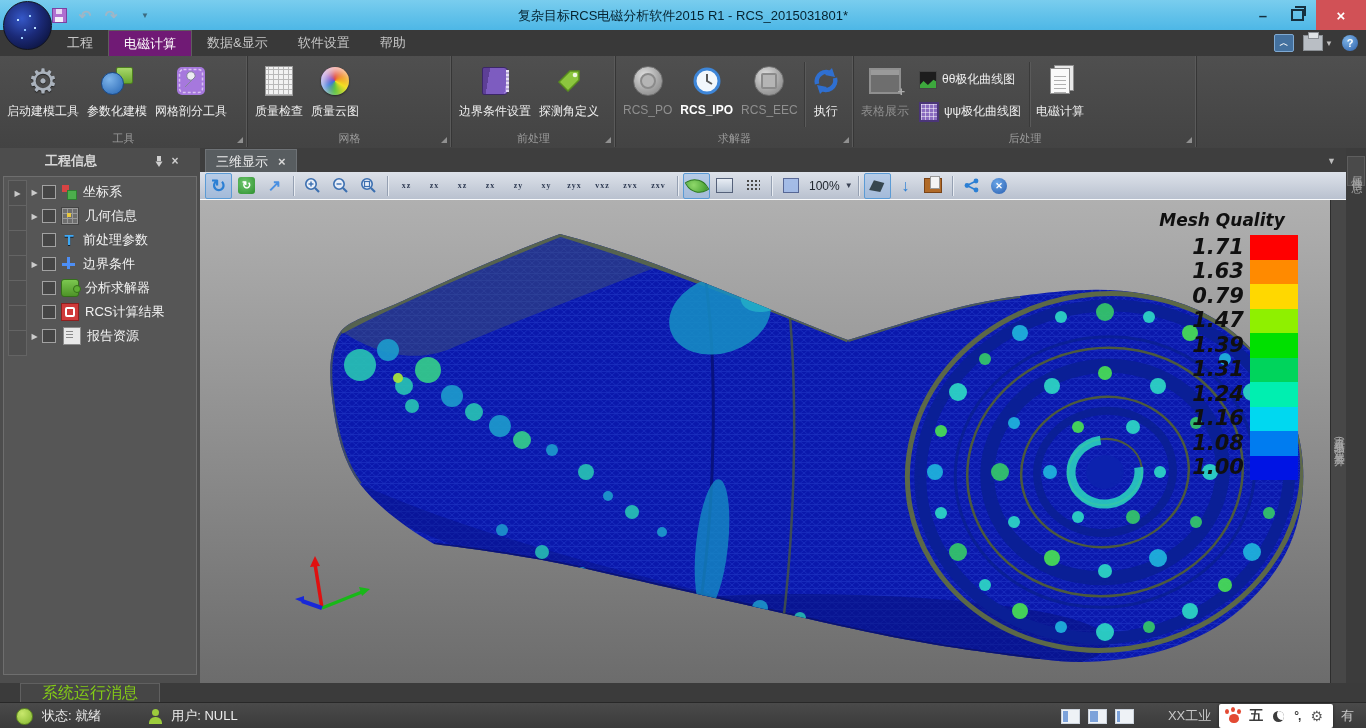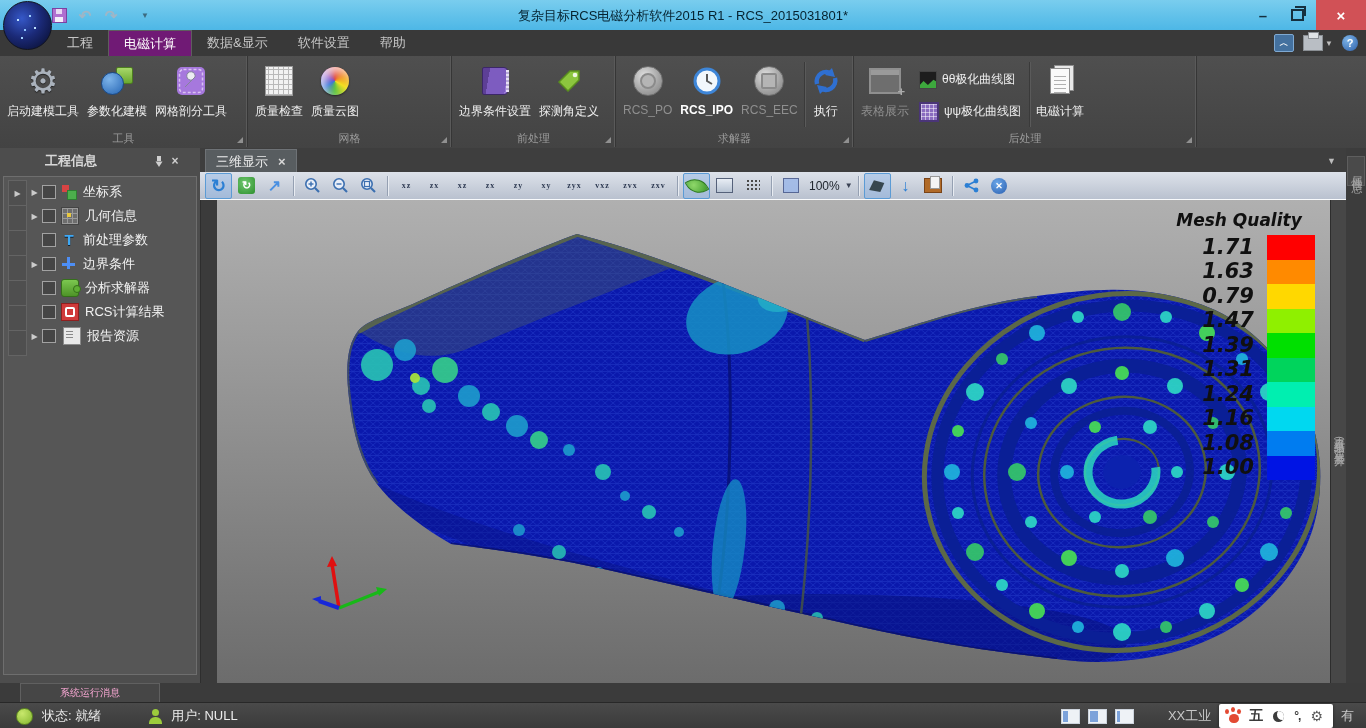--- a/index.html
+++ b/index.html
@@ -130,36 +130,36 @@
   .pts{width:14px;height:13px;background-image:radial-gradient(#4a4a4a 1px,transparent 1.2px);background-size:4px 4px;}
   .transp{width:14px;height:13px;background:#9db8e8;border:1px solid #44568a;opacity:.85;}
   .zoomtxt{font-size:12px;color:#20262e;padding:0 4px;}
   .seldark{width:16px;height:13px;background:#37474f;clip-path:polygon(0 85%,30% 10%,95% 30%,70% 100%);}
   .down-glyph{font-size:16px;font-weight:bold;color:#2b7fd4;line-height:1;}
   .fold{width:16px;height:13px;background:#b06a28;border:1px solid #7a4418;position:relative;}
   .fold::after{content:"";position:absolute;right:1px;top:-3px;width:8px;height:11px;background:#f4f4f4;border:1px solid #999;}
   .closex{width:16px;height:16px;border-radius:50%;background:radial-gradient(circle at 38% 32%,#6aa6e8,#2a5fb0);color:#fff;font-size:9px;font-weight:bold;display:flex;align-items:center;justify-content:center;}
 
   
-  .viewport{position:absolute;left:200px;top:200px;width:1130px;height:483px;background:linear-gradient(#b0b0b0,#6c6c6c);overflow:hidden;margin-left:17px;}
+  .viewport{position:absolute;left:200px;top:200px;width:1130px;height:483px;background:linear-gradient(#b0b0b0,#6c6c6c);overflow:hidden;}
   .legend{position:absolute;right:32px;top:10px;width:152px;}
   .leg-title{font-family:"DejaVu Sans",sans-serif;font-style:italic;font-weight:bold;font-size:17px;color:#101010;text-align:center;margin-bottom:5px;}
   .leg-row{display:flex;align-items:center;height:24.5px;}
-  .leg-val{flex:1;text-align:right;font-family:"DejaVu Sans",sans-serif;font-style:italic;font-weight:bold;font-size:21px;color:#101010;padding-right:13px;line-height:1;}
+  .leg-val{flex:1;text-align:right;font-family:"DejaVu Sans",sans-serif;font-style:italic;font-weight:bold;font-size:21px;color:#101010;padding-right:6px;line-height:1;}
   .leg-color{width:48px;height:24.5px;}
   .lc0{background:#ff0000;} .lc1{background:#ff8a00;} .lc2{background:#ffd800;} .lc3{background:#8ff000;} .lc4{background:#00e000;}
   .lc5{background:#00d45c;} .lc6{background:#00efb0;} .lc7{background:#00d8f0;} .lc8{background:#007cf0;} .lc9{background:#0014e4;}
 
   .rstrip{position:absolute;left:1330px;top:200px;width:16px;height:483px;background:#474747;border-left:1px solid #2d2d2d;display:flex;align-items:center;justify-content:center;}
   .rstrip span{writing-mode:vertical-rl;font-size:11px;color:#a8a8a8;letter-spacing:2px;}
   .rightcol{position:absolute;left:1346px;top:148px;width:20px;height:535px;background:#3c3c3c;}
   .proptab{margin:8px auto 0 auto;width:16px;padding:10px 0;border:1px solid #5e5e5e;background:#4a4a4a;color:#a2a2a2;font-size:11px;writing-mode:vertical-rl;text-align:center;letter-spacing:2px;}
 
   
-  .msgtab{position:absolute;left:20px;top:683px;width:138px;height:18px;border:1px solid #606060;border-bottom:none;background:#464646;color:#f9a8d4;font-size:10px;text-align:center;line-height:18px;}
+  .msgtab{position:absolute;left:20px;top:683px;width:138px;height:18px;border:1px solid #606060;border-bottom:none;background:#464646;color:#84cc16;font-size:16px;text-align:center;line-height:18px;}
   .statusbar{position:absolute;left:0;top:702px;width:1366px;height:26px;background:linear-gradient(#4a4a4a,#3a3a3a);border-top:1px solid #282828;color:#ececec;font-size:13px;}
   .sb-left{position:absolute;left:16px;top:0;height:26px;display:flex;align-items:center;gap:9px;}
   .st-dot{width:15px;height:15px;border-radius:50%;background:radial-gradient(circle at 35% 30%,#c8e86c,#84b630);border:1px solid #5e8a1e;}
   .st-person{width:13px;height:15px;position:relative;}
   .st-person::before{content:"";position:absolute;left:3px;top:0;width:7px;height:7px;border-radius:50%;background:#9ccc3c;}
   .st-person::after{content:"";position:absolute;left:0;bottom:0;width:13px;height:7px;border-radius:6px 6px 0 0;background:#9ccc3c;}
   .sb-gap{width:30px;}
   .sb-right{position:absolute;right:12px;top:0;height:26px;display:flex;align-items:center;gap:8px;}
   .pic{width:17px;height:13px;border:1px solid #cdd4dd;background:#eef2f6;position:relative;}
   .pic::before{content:"";position:absolute;top:1px;bottom:1px;left:1px;background:#7ca2da;}

